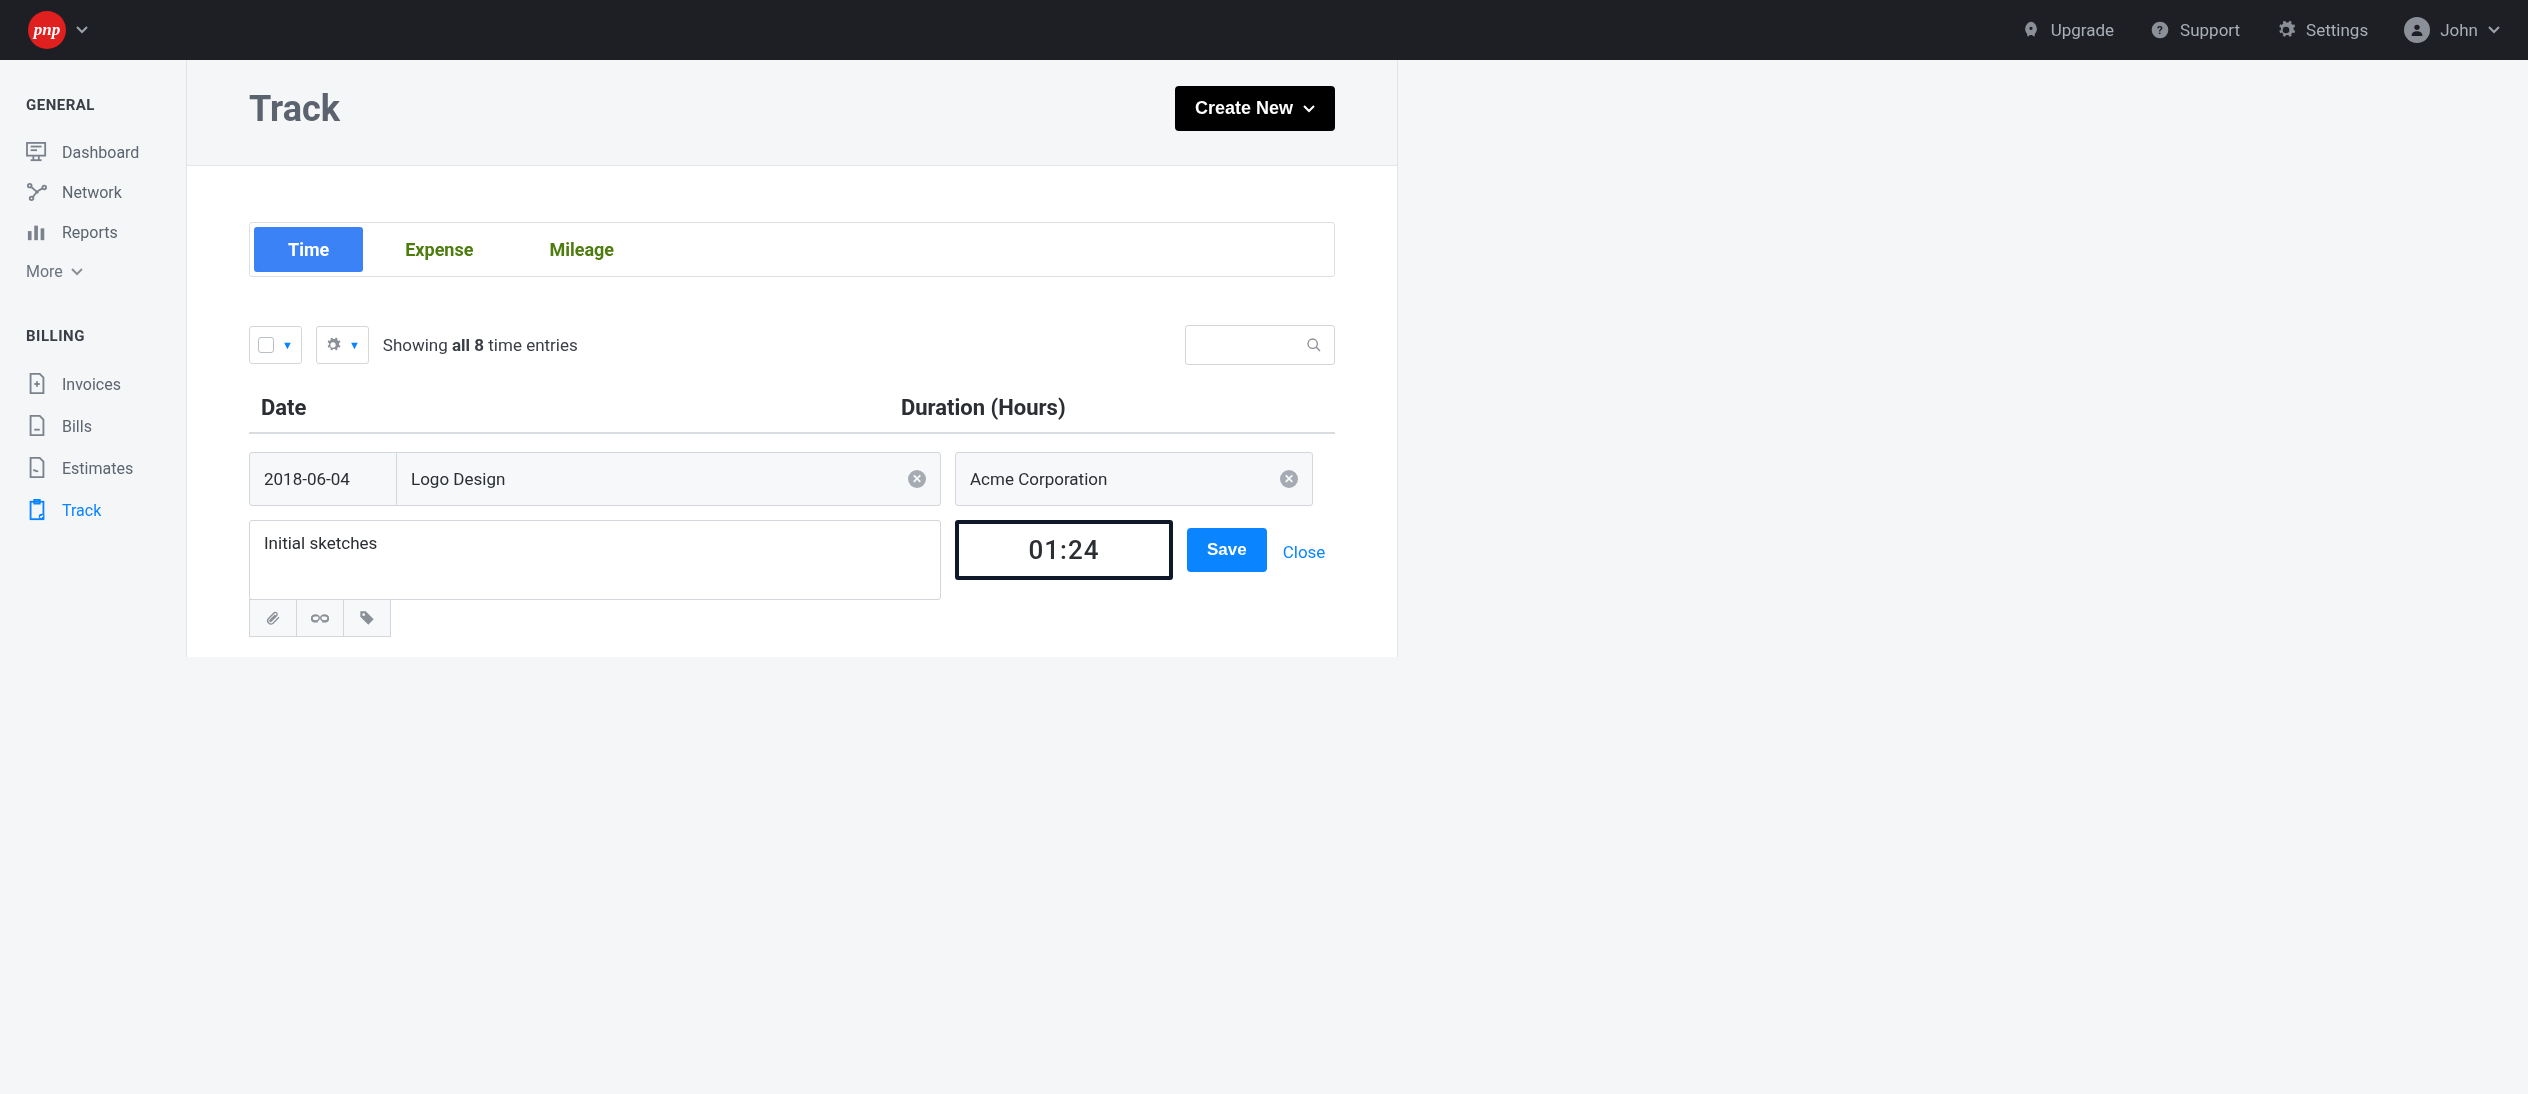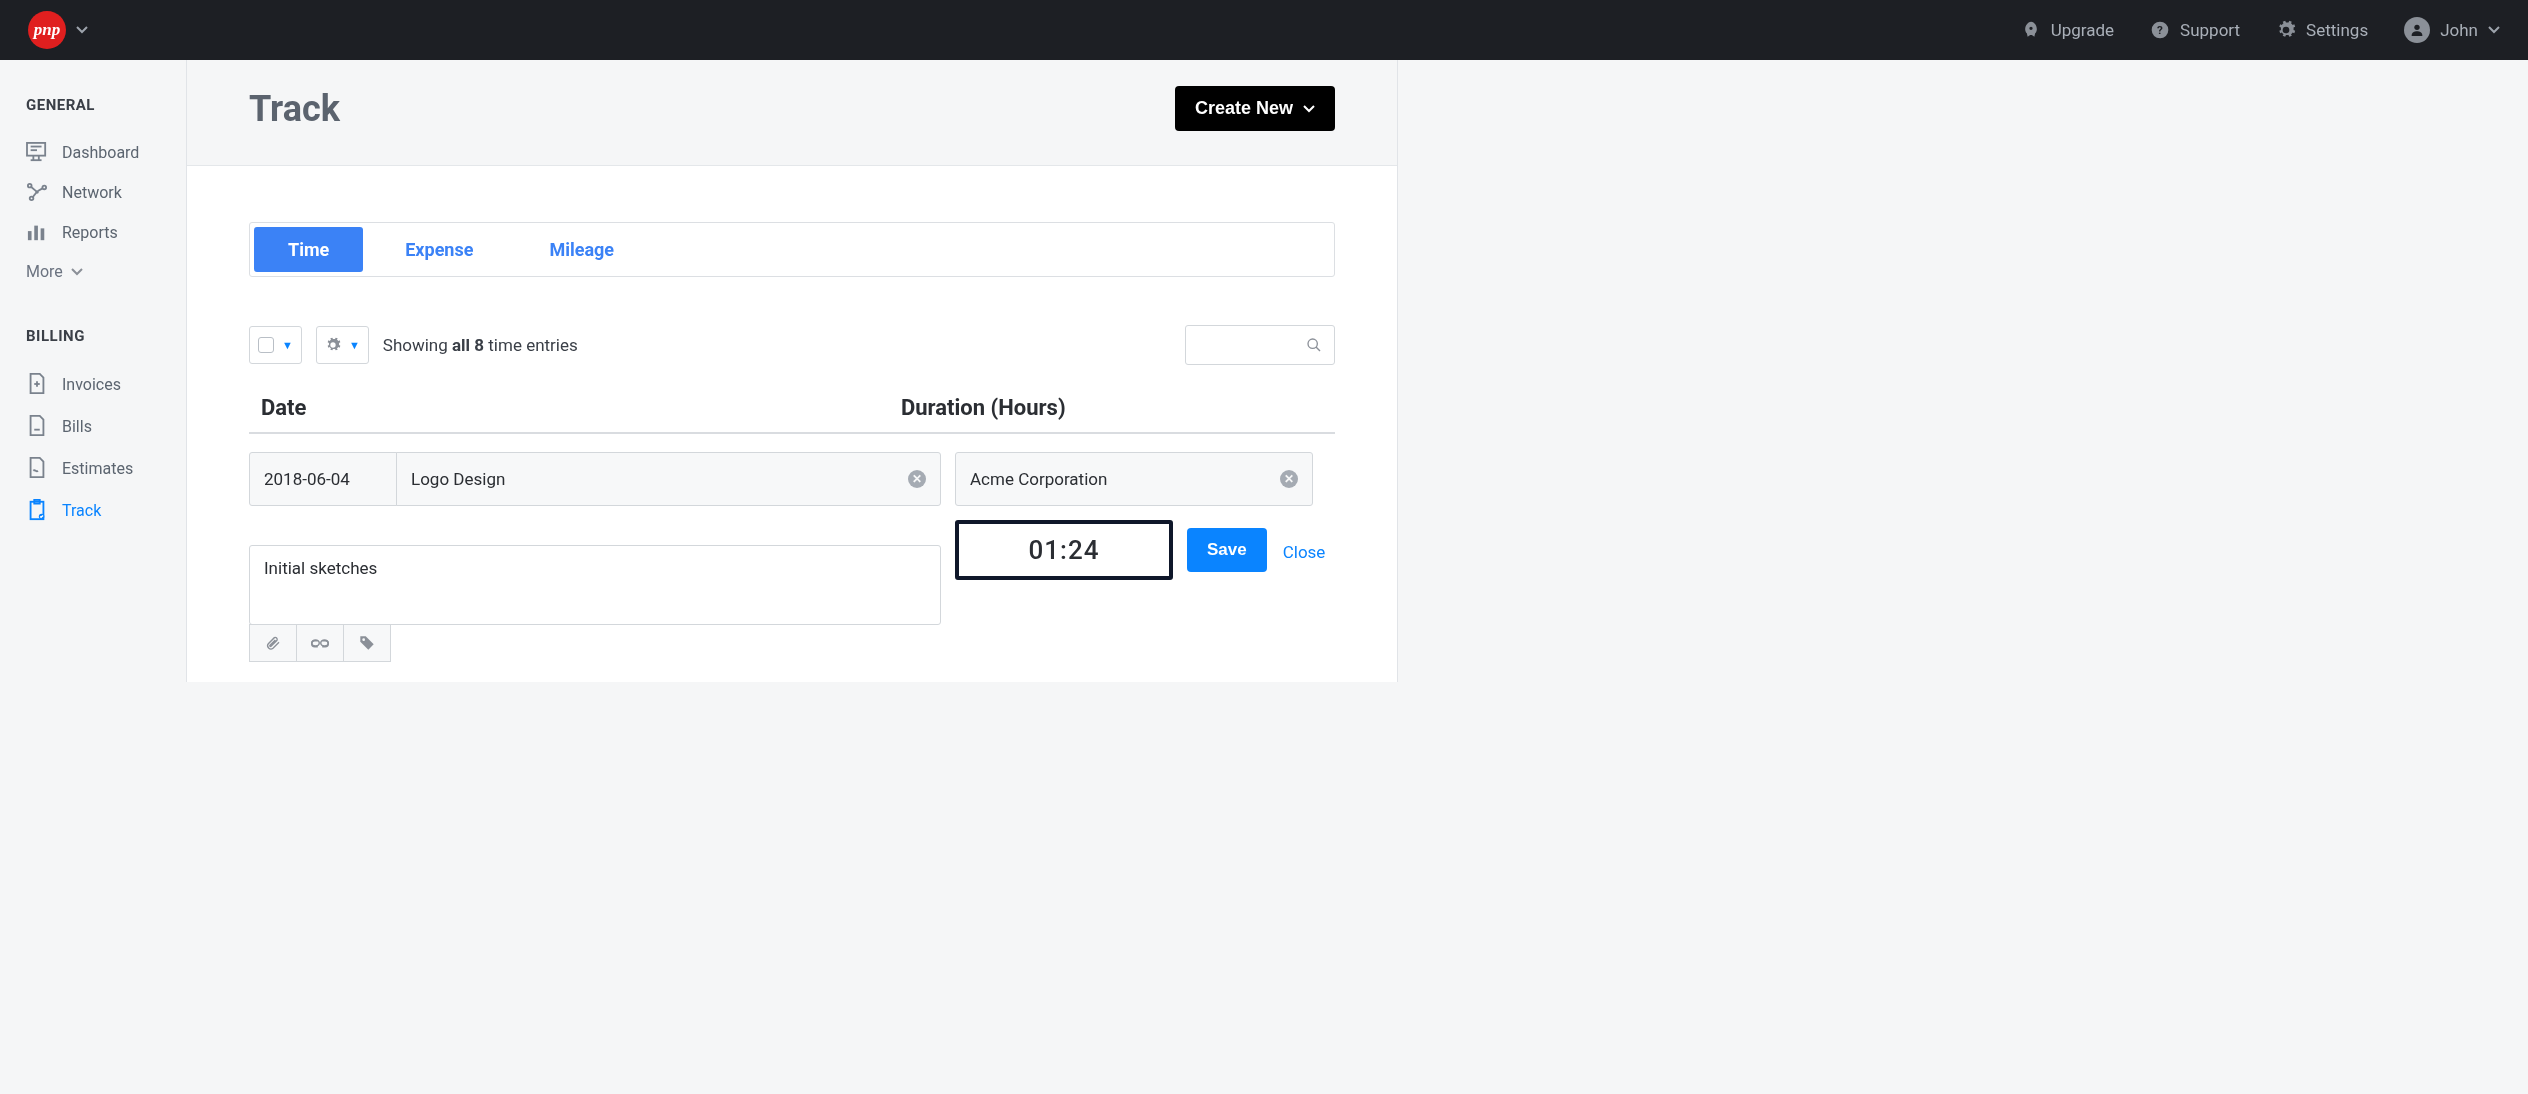--- a/index.html
+++ b/index.html
@@ -20,21 +20,21 @@
 .side-item.active { color: #0a84ff; }
 .side-item .sicon { width: 22px; display:flex; justify-content:center; color: #7a828d; }
 .side-item.active .sicon { color: #0a84ff; }
 .side-more { display:flex; align-items:center; gap:8px; color:#6b7380; font-size:16px; padding: 10px 0; cursor:pointer;}
 .main-wrap { flex: 1; border-left: 1px solid #e1e4e8; border-right: 1px solid #e1e4e8; background: #fff; max-width: 1212px; }
 .main-header { background: #f5f6f7; padding: 26px 62px 34px 62px; border-bottom: 1px solid #e4e7ea; display:flex; justify-content: space-between; align-items:center;}
 .page-title { font-size: 36px; font-weight: 700; color: #5b636e; }
 .create-btn { background: #000000; color: #fff; border: none; border-radius: 4px; padding: 12px 20px; font-size: 18px; font-weight: 600; display:flex; align-items:center; gap:10px; cursor:pointer;}
 .content { padding: 56px 62px 20px 62px; }
 .tabbar { border: 1px solid #dcdfe3; border-radius: 3px; display: flex; padding: 4px; gap: 8px; margin-bottom: 48px;}
-.tab { padding: 12px 34px; font-size: 18px; font-weight: 700; color: #3b82f6; border-radius: 3px; cursor:pointer; }
+.tab { padding: 12px 34px; font-size: 18px; font-weight: 700; color: #4d7c0f; border-radius: 3px; cursor:pointer; }
 .tab.active { background: #3b82f6; color: #fff; }
 .toolbar { display: flex; align-items: center; gap: 14px; margin-bottom: 30px;}
 .small-btn { border: 1px solid #d3d7db; border-radius: 3px; height: 38px; display:flex; align-items:center; padding: 0 8px; gap: 8px; cursor:pointer; background:#fff;}
 .small-btn .chk { width:16px; height:16px; border:1.5px solid #b9bfc6; border-radius:3px; }
 .small-btn .dd { color:#0a84ff; font-size:11px;}
 .showing { color: #3a3f47; font-size: 17px; }
 .showing b { font-weight: 700; }
 .search-box { margin-left: auto; border: 1px solid #d3d7db; border-radius: 3px; height: 40px; width: 150px; display:flex; align-items:center; justify-content:flex-end; padding: 0 12px;}
 .table-head { display: flex; border-bottom: 2px solid #d9dce0; padding: 0 12px 12px 12px; margin-bottom: 18px;}
 .th { font-size: 22px; font-weight: 700; color: #2b2e33; }
@@ -257,21 +257,21 @@
           <div class="field field-proj">
             <span>Logo Design</span>
             <span class="clear-x">✕</span>
           </div>
           <div class="field field-client">
             <span>Acme Corporation</span>
             <span class="clear-x">✕</span>
           </div>
         </div>
         <div class="row2">
-          <div style="display:flex;flex-direction:column;margin-top:25px;">
+          <div style="display:flex;flex-direction:column;">
             <div class="desc">
               <span>Initial sketches</span>
             </div>
             <div class="attach-bar">
               <div class="attach-btn">
                 <span>
                   <svg width="16" height="16" viewBox="0 0 24 24" fill="none" stroke="#8b9098" stroke-width="2">
                       <path d="M21 11l-9 9a5 5 0 01-7-7l9-9a3 3 0 014 4l-9 9a1 1 0 01-1.5-1.5l8-8"></path>
                     </svg>
                 </span>

